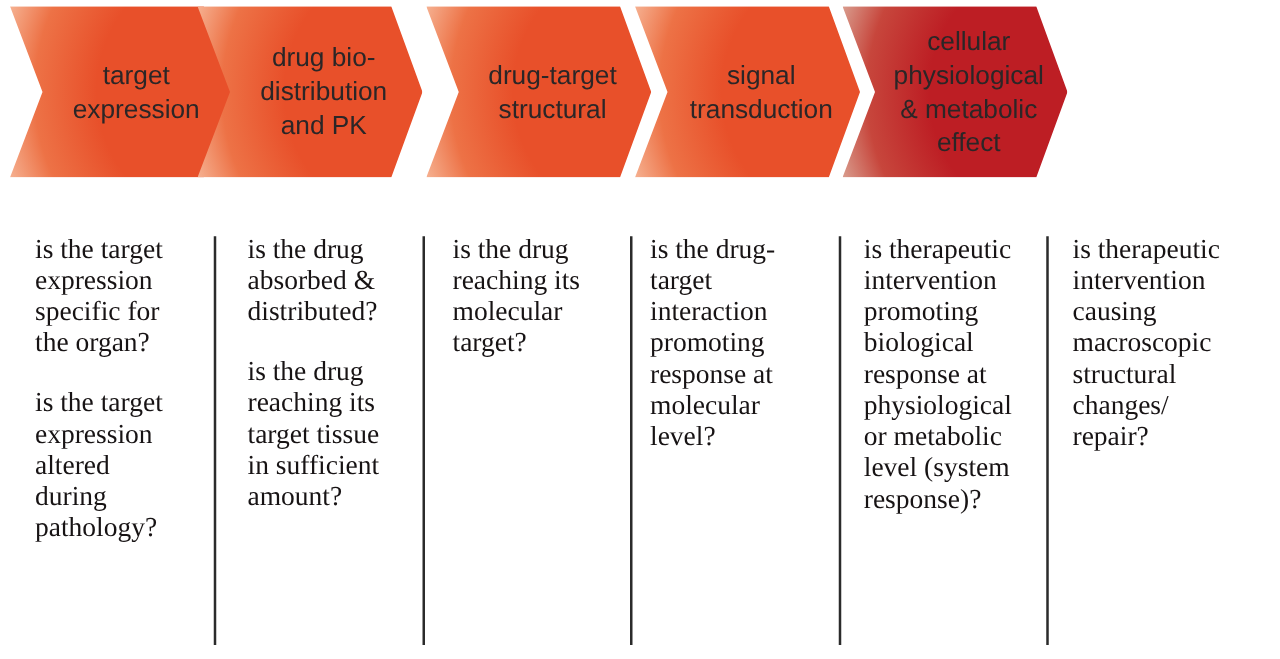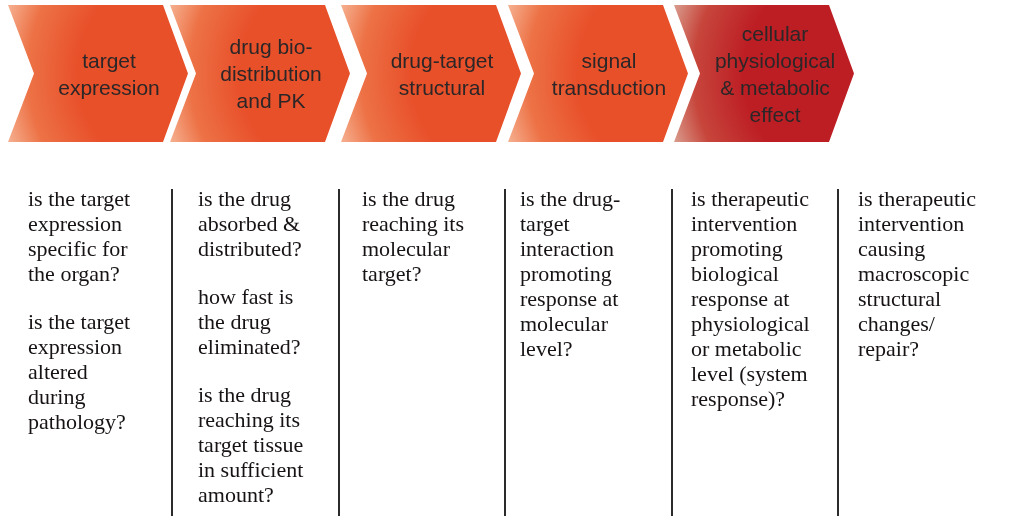--- a/index.html
+++ b/index.html
@@ -41,21 +41,21 @@
   }
   .arrow .label {
     white-space: pre-line;
     font-size: 21px;
     line-height: 27px;
     color: var(--arrow-text);
     padding-left: 26px;
     padding-right: 4px;
   }
   #arrow-0 { left: 8px; }
-  #arrow-1 { left: 170px; }
+  #arrow-1 { left: 158px; }
   #arrow-2 { left: 341px; }
   #arrow-3 { left: 508px; }
   #arrow-4 { left: 674px; }
   #arrow-5 { left: 841px; }
 
   
   .col {
     position: absolute;
     top: 186px;
     width: 146px;
@@ -132,23 +132,20 @@
     <p>is the target
 expression
 altered
 during
 pathology?</p>
   </div>
   <div id="col-1" class="col">
     <p>is the drug
 absorbed &amp;
 distributed?</p>
-    <p>how fast is
-the drug
-eliminated?</p>
     <p>is the drug
 reaching its
 target tissue
 in sufficient
 amount?</p>
   </div>
   <div id="col-2" class="col">
     <p>is the drug
 reaching its
 molecular

